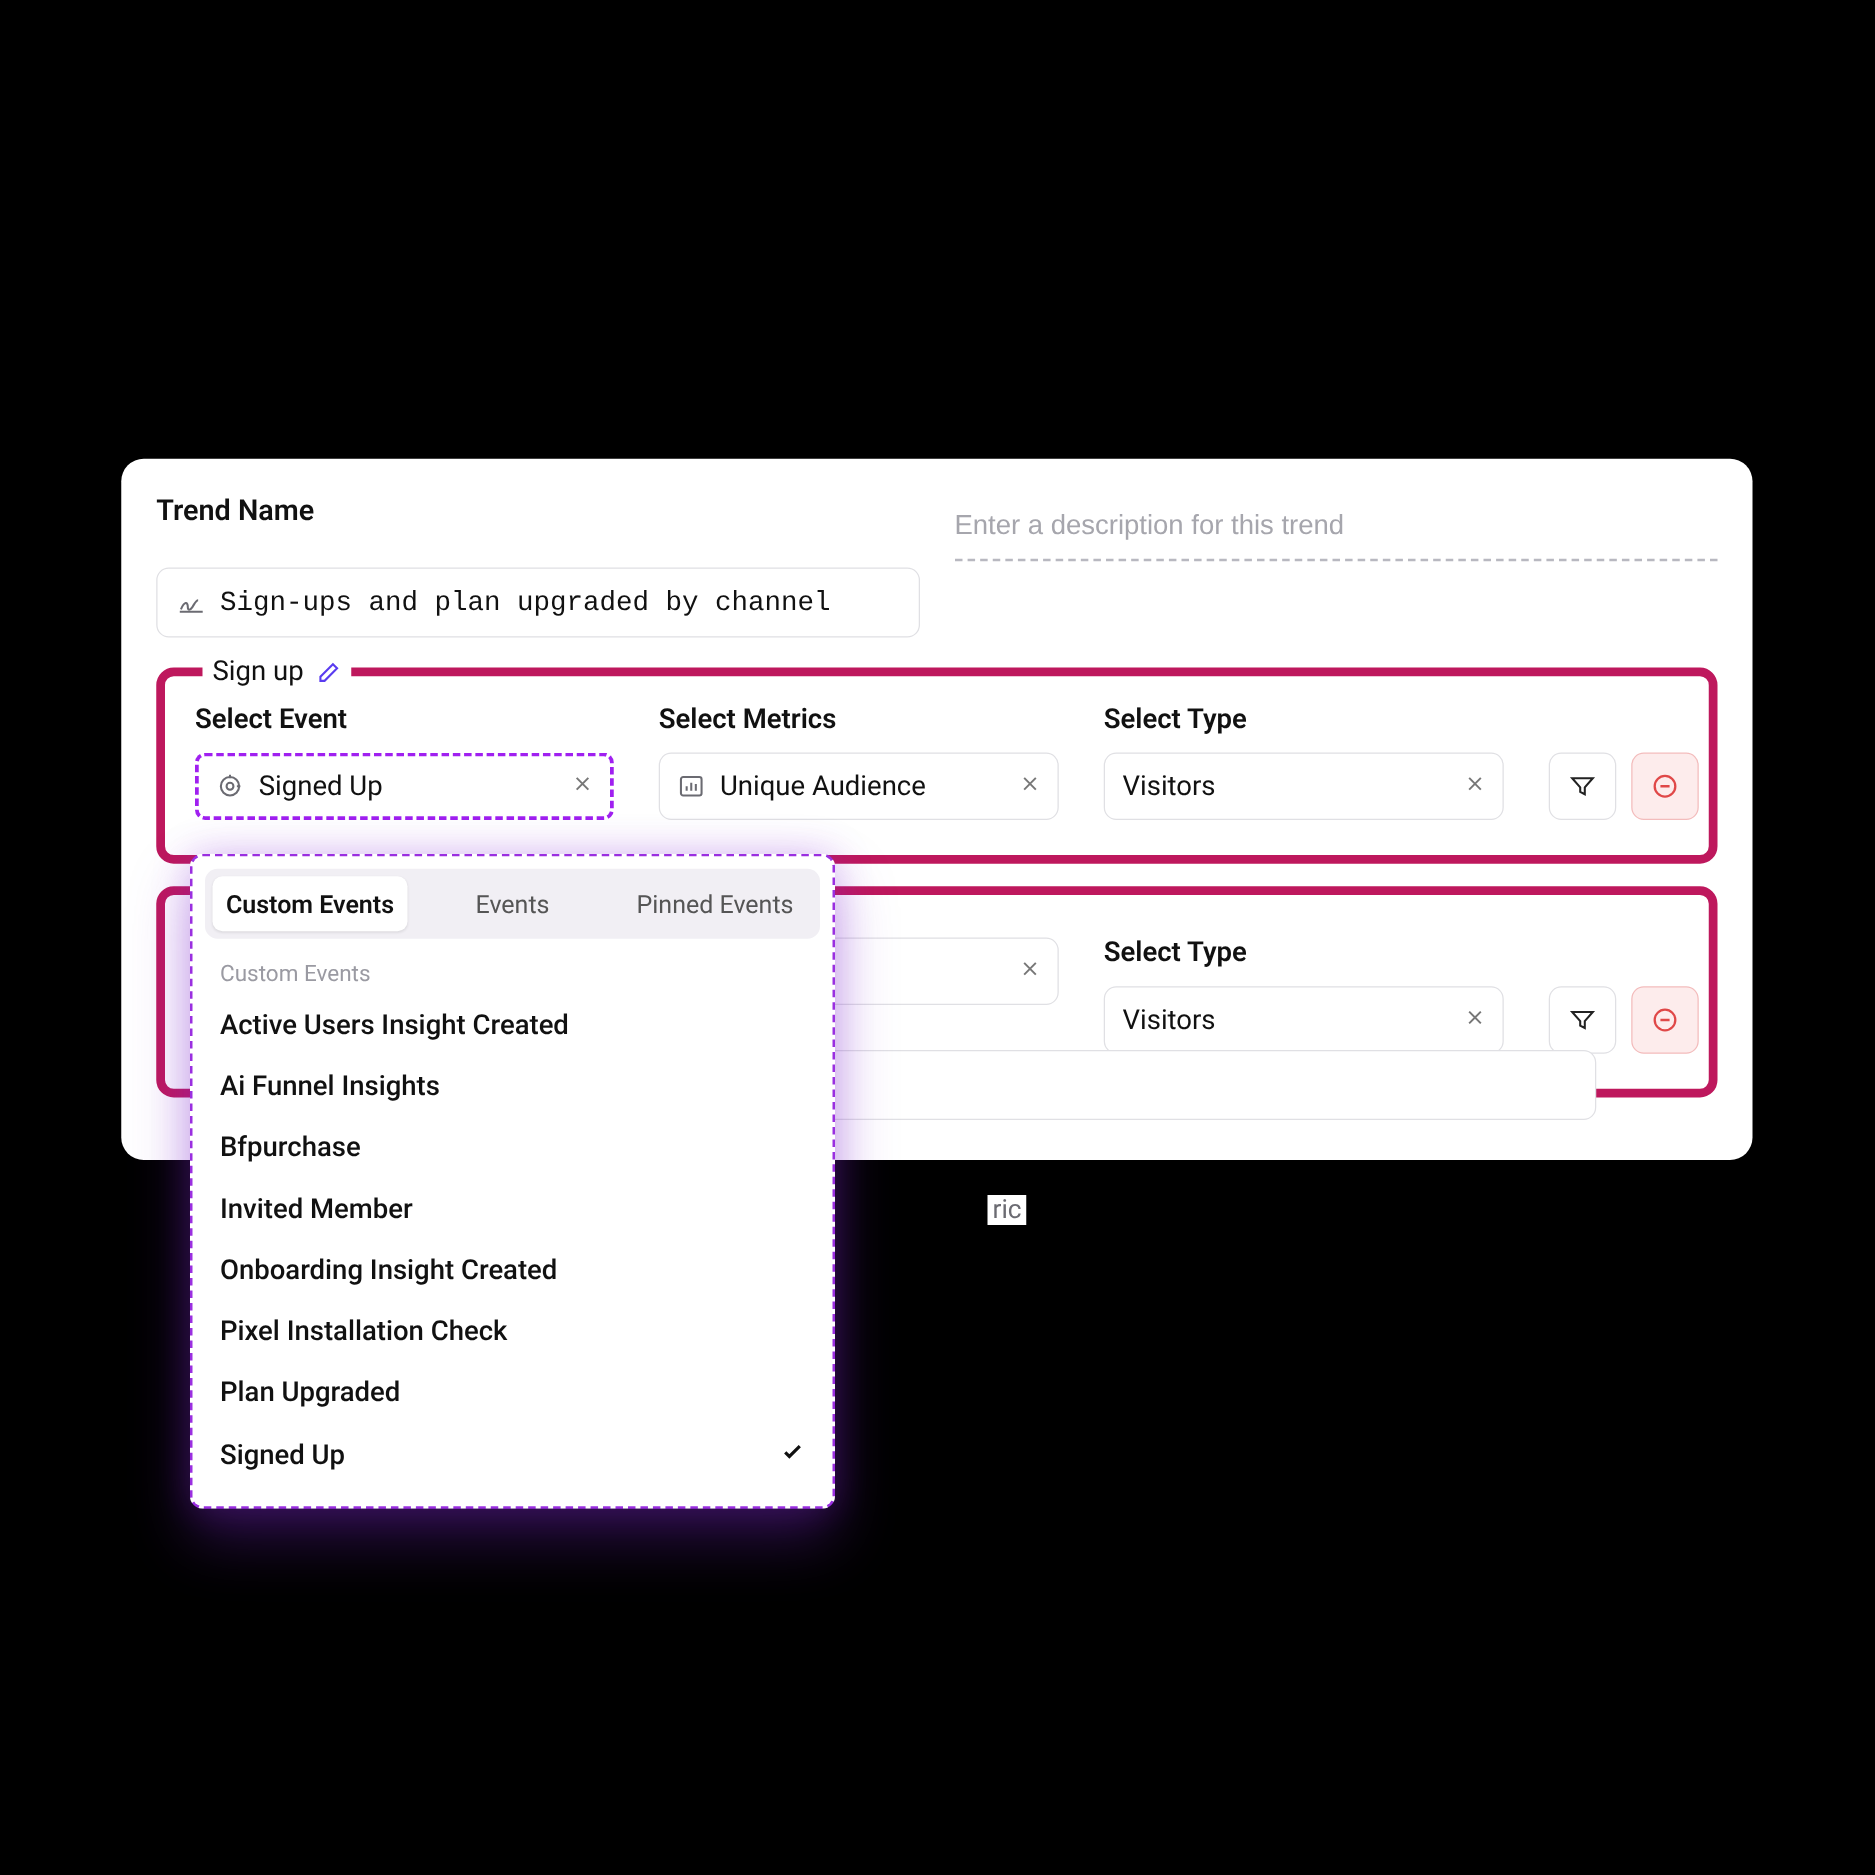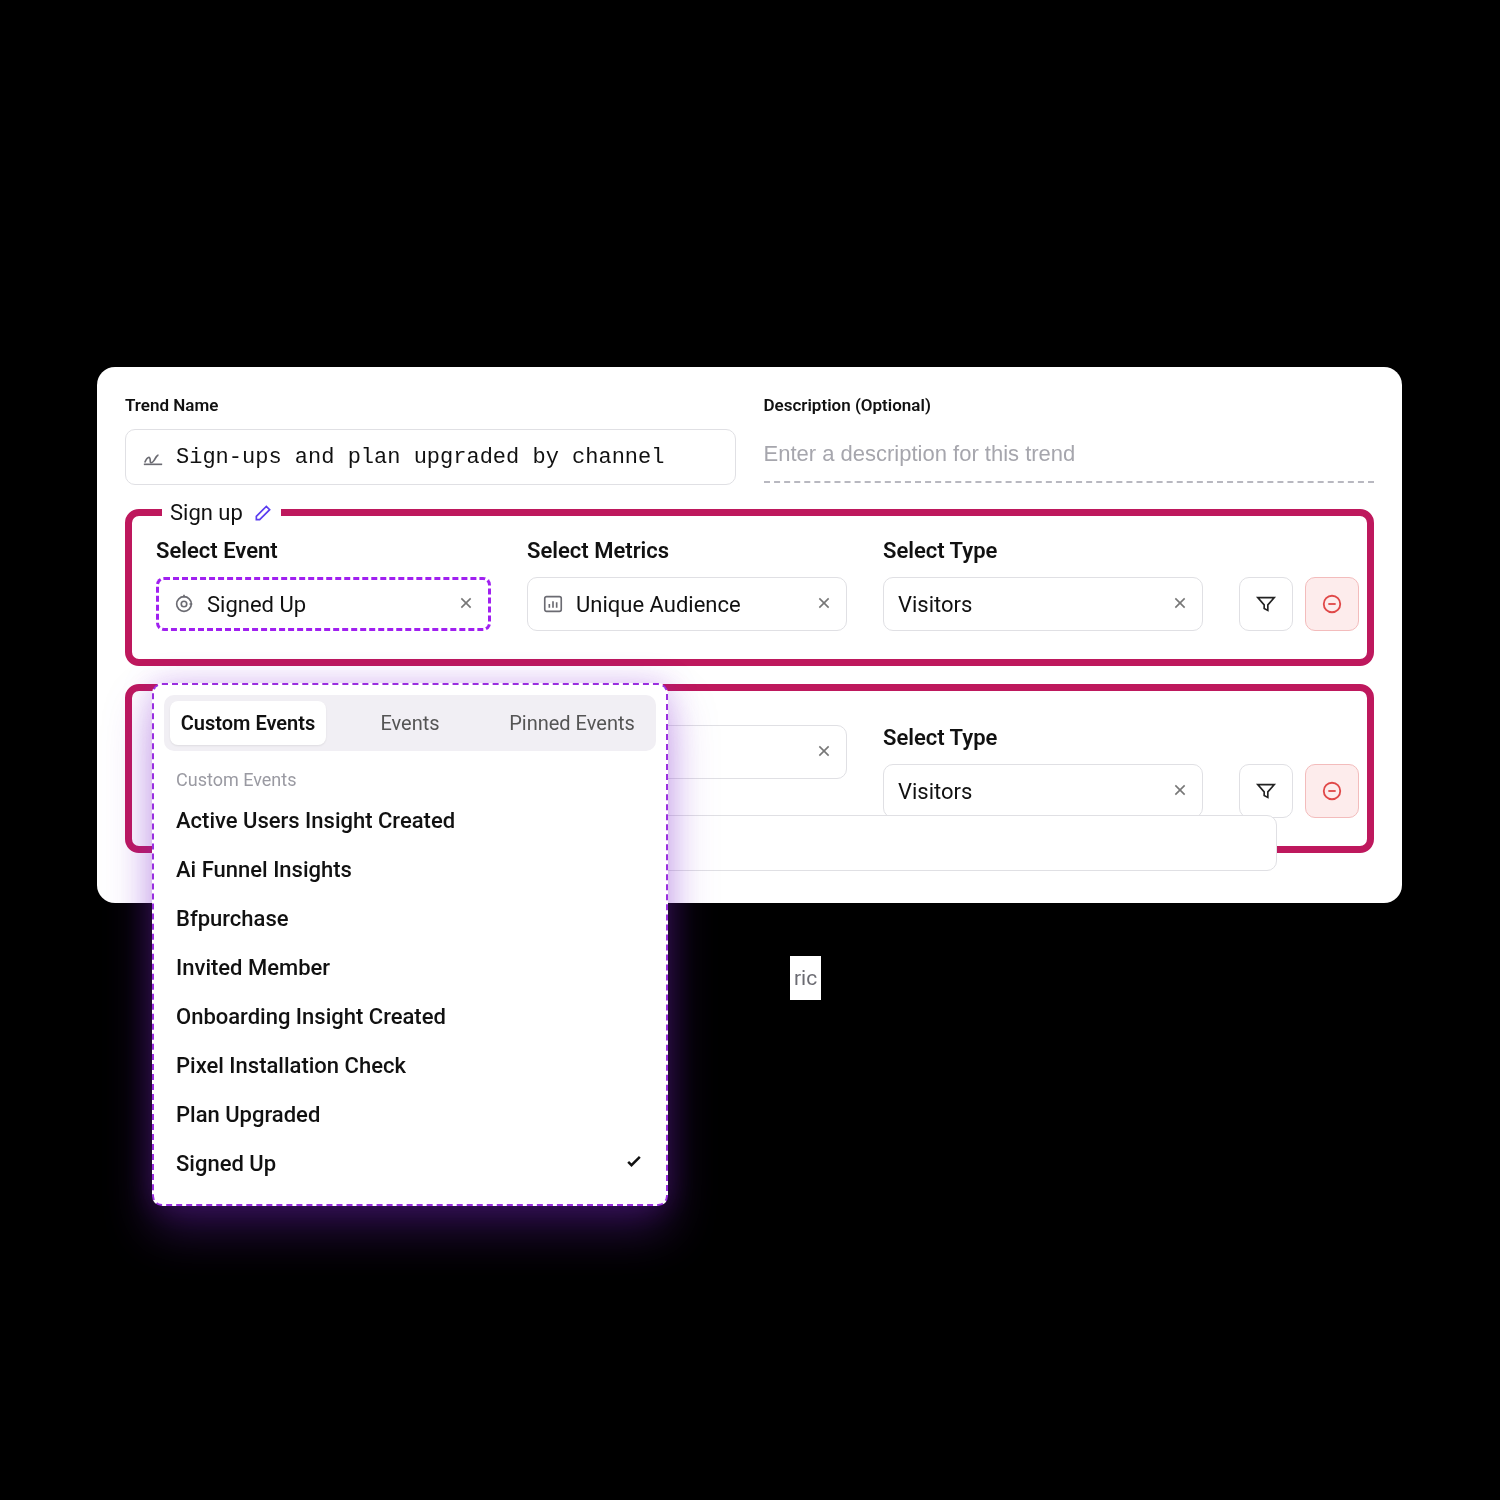--- a/index.html
+++ b/index.html
@@ -22,24 +22,24 @@
   }
   .top-row {
     display: flex;
     gap: 28px;
     margin-bottom: 24px;
   }
   .col {
     flex: 1;
   }
   .label {
-    font-size: 17px;
+    font-size: 23px;
     font-weight: 650;
     color: #111;
-    margin-bottom: 14px;
+    margin-bottom: 32px;
   }
   .name-input-wrap {
     display: flex;
     align-items: center;
     gap: 12px;
     border: 1px solid #e0e0e4;
     border-radius: 10px;
     padding: 0 16px;
     height: 56px;
     background: #fff;
@@ -227,21 +227,20 @@
       <div class="label">Trend Name</div>
       <div class="name-input-wrap">
         <svg width="22" height="22" viewBox="0 0 24 24" fill="none" stroke="#6b6b72" stroke-width="1.8">
           <path d="M3 18c3-7 6-7 6-2 0 3 2 3 4 0s3-6 5-6"></path>
           <path d="M2 20h20"></path>
         </svg>
         <input class="name-input" value="Sign-ups and plan upgraded by channel" style="">
       </div>
     </div>
     <div class="col">
-      <div class="label">Description (Optional)</div>
       <div class="desc-wrap">
         <input class="desc-input" placeholder="Enter a description for this trend" style="">
       </div>
     </div>
   </div>
 
   <div class="section">
     <div class="legend">
       <span>Sign up</span>
       <svg width="20" height="20" viewBox="0 0 24 24" fill="none" stroke="#5a3cf0" stroke-width="2">
@@ -344,21 +343,21 @@
         </div>
       </div>
     </div>
   </div>
 
   <div class="add-metric-strip">
     <span style="visibility:hidden">placeholder</span>
   </div>
 </div>
 
-<div style="position:absolute; left:790px; top:956px; color:#6b6b72; font-size:21px; background:#fff; padding:10px 4px;">ric</div>
+<div style="position:absolute; left:790px; top:956px; color:#6b6b72; font-size:21px; background:#fff; padding:0 4px;">ric</div>
 
 <div class="popover">
   <div class="tabs">
     <div class="tab active">Custom Events</div>
     <div class="tab">Events</div>
     <div class="tab">Pinned Events</div>
   </div>
   <div class="group-head">Custom Events</div>
   <div id="opts">
       <div class="opt">

